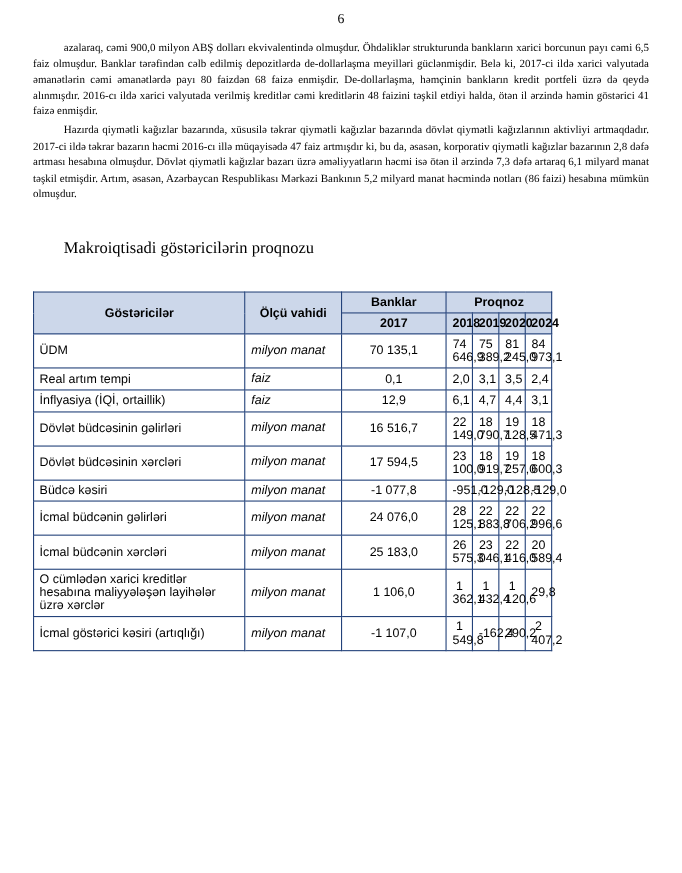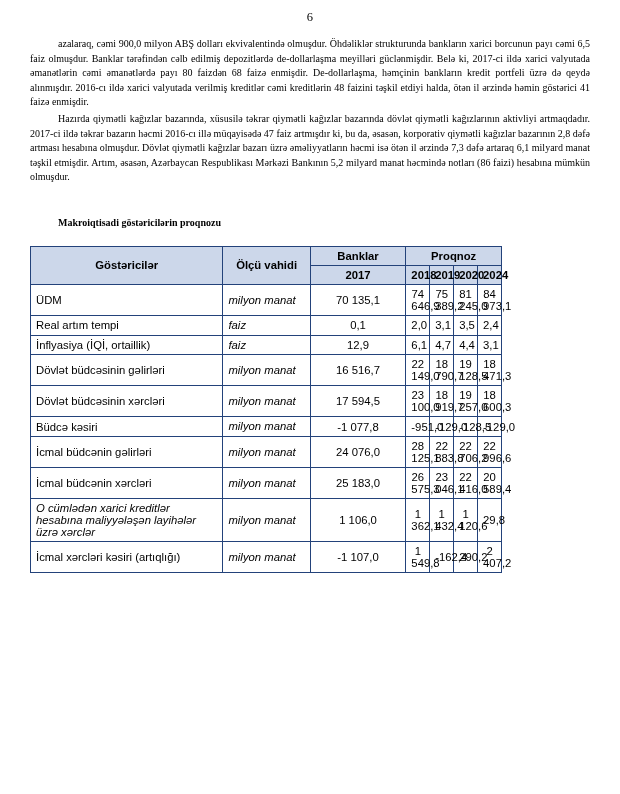--- a/index.html
+++ b/index.html
@@ -37,29 +37,29 @@
     hyphens: none;
   }
   p.body-par + p.body-par {
     margin-top: 2px;
   }
   .heading-block {
     margin-top: 30px;
     margin-left: 28px;
   }
   .heading-line {
-    font-size: 10px;
-    font-weight: bold;
+    font-size: 15px;
+    font-weight: normal;
     line-height: 1.5;
   }
   .heading-line.indent1 { margin-left: 26px; }
   .heading-line.indent0 { margin-left: 0px; }
 
   table.main-table {
-    margin-top: 16px;
+    margin-top: 28px;
     border-collapse: collapse;
     width: 472px;
     table-layout: fixed;
     font-family: "Liberation Sans", sans-serif;
   }
   table.main-table th,
   table.main-table td {
     border: 1px solid #23427a;
     padding: 3px 5px;
     font-size: 11.3px;
@@ -81,21 +81,20 @@
   }
   th.col-year {
     width: 69px;
     text-align: center;
   }
   td.ind-cell {
     text-align: left;
     font-size: 11.3px;
   }
   td.ind-cell.italic-row {
-    font-style: italic;
   }
   td.unit-cell {
     font-style: italic;
     text-align: left;
     font-size: 11.3px;
     line-height: 1.12;
   }
   td.num-cell {
     text-align: center;
     font-size: 11.3px;
@@ -208,21 +207,21 @@
         <tr>
           <td class="ind-cell italic-row">O cümlədən xarici kreditlər hesabına maliyyələşən layihələr üzrə xərclər</td>
           <td class="unit-cell">milyon manat</td>
           <td class="num-cell">1 106,0</td>
           <td class="num-cell">1 362,1</td>
           <td class="num-cell">1 432,4</td>
           <td class="num-cell">1 120,6</td>
           <td class="num-cell">29,8</td>
         </tr>
         <tr>
-          <td class="ind-cell">İcmal xərcləri kəsiri (artıqlığı)</td>
+          <td class="ind-cell">İcmal göstərici kəsiri (artıqlığı)</td>
           <td class="unit-cell">milyon manat</td>
           <td class="num-cell">-1 107,0</td>
           <td class="num-cell">1 549,8</td>
           <td class="num-cell">-162,4</td>
           <td class="num-cell">290,2</td>
           <td class="num-cell">2 407,2</td>
         </tr>
       </tbody>
   </table>
 

